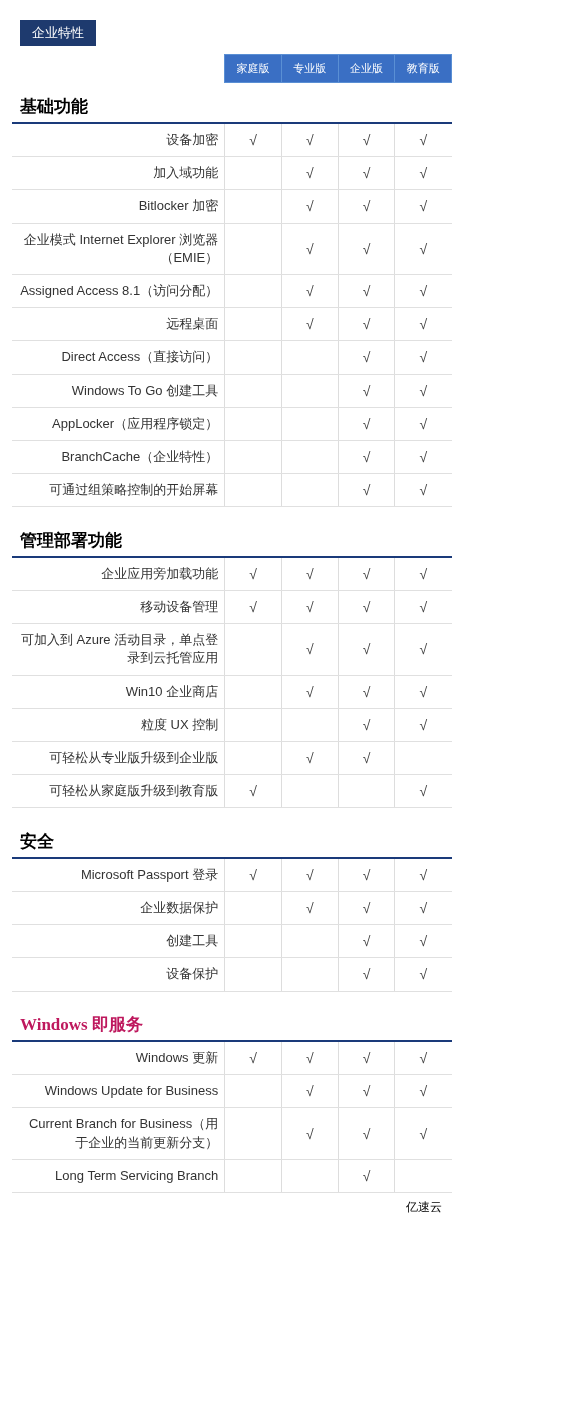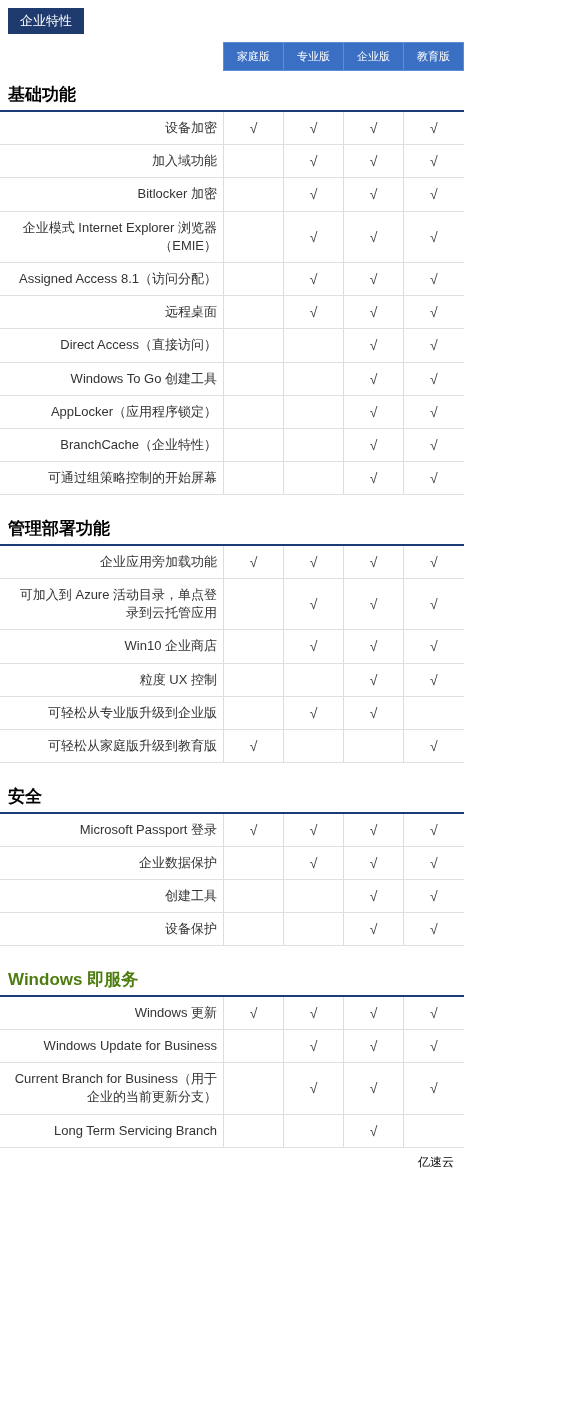--- a/index.html
+++ b/index.html
@@ -6,21 +6,21 @@
     body {
       font-family: "Microsoft YaHei", "PingFang SC", Arial, sans-serif;
       font-size: 13px;
       color: #333;
       background: #fff;
       width: 587px;
     }
 
     .page-wrapper {
       width: 464px;
-      padding: 0;
+      padding: 12px;
     }
 
     
     .enterprise-badge {
       display: inline-block;
       background: #1e3a6e;
       color: #fff;
       padding: 4px 12px;
       font-size: 13px;
       margin: 8px 0 8px 8px;
@@ -73,21 +73,22 @@
     
     .section-row td {
       padding: 12px 8px 4px 8px;
       font-size: 17px;
       font-weight: bold;
       color: #000000;
       border-bottom: 2px solid #1a3a7a;
       background: #fff;
     }
     .section-row.blue td {
-      color: #4d7c0f;
+      color: #be185d;
+      font-family: Liberation Serif, serif;
     }
 
     
     .divider-row td {
       padding: 4px 0;
       border: none;
       background: #fff;
     }
 
     
@@ -211,20 +212,27 @@
           <td colspan="5">管理部署功能</td>
         </tr>
         <tr>
           <td class="feature-name">企业应用旁加载功能</td>
           <td class="check-cell"><span class="check">√</span></td>
           <td class="check-cell"><span class="check">√</span></td>
           <td class="check-cell"><span class="check">√</span></td>
           <td class="check-cell"><span class="check">√</span></td>
         </tr>
         <tr>
+          <td class="feature-name">移动设备管理</td>
+          <td class="check-cell"><span class="check">√</span></td>
+          <td class="check-cell"><span class="check">√</span></td>
+          <td class="check-cell"><span class="check">√</span></td>
+          <td class="check-cell"><span class="check">√</span></td>
+        </tr>
+        <tr>
           <td class="feature-name">可加入到 Azure 活动目录，单点登录到云托管应用</td>
           <td class="check-cell"></td>
           <td class="check-cell"><span class="check">√</span></td>
           <td class="check-cell"><span class="check">√</span></td>
           <td class="check-cell"><span class="check">√</span></td>
         </tr>
         <tr>
           <td class="feature-name">Win10 企业商店</td>
           <td class="check-cell"></td>
           <td class="check-cell"><span class="check">√</span></td>

